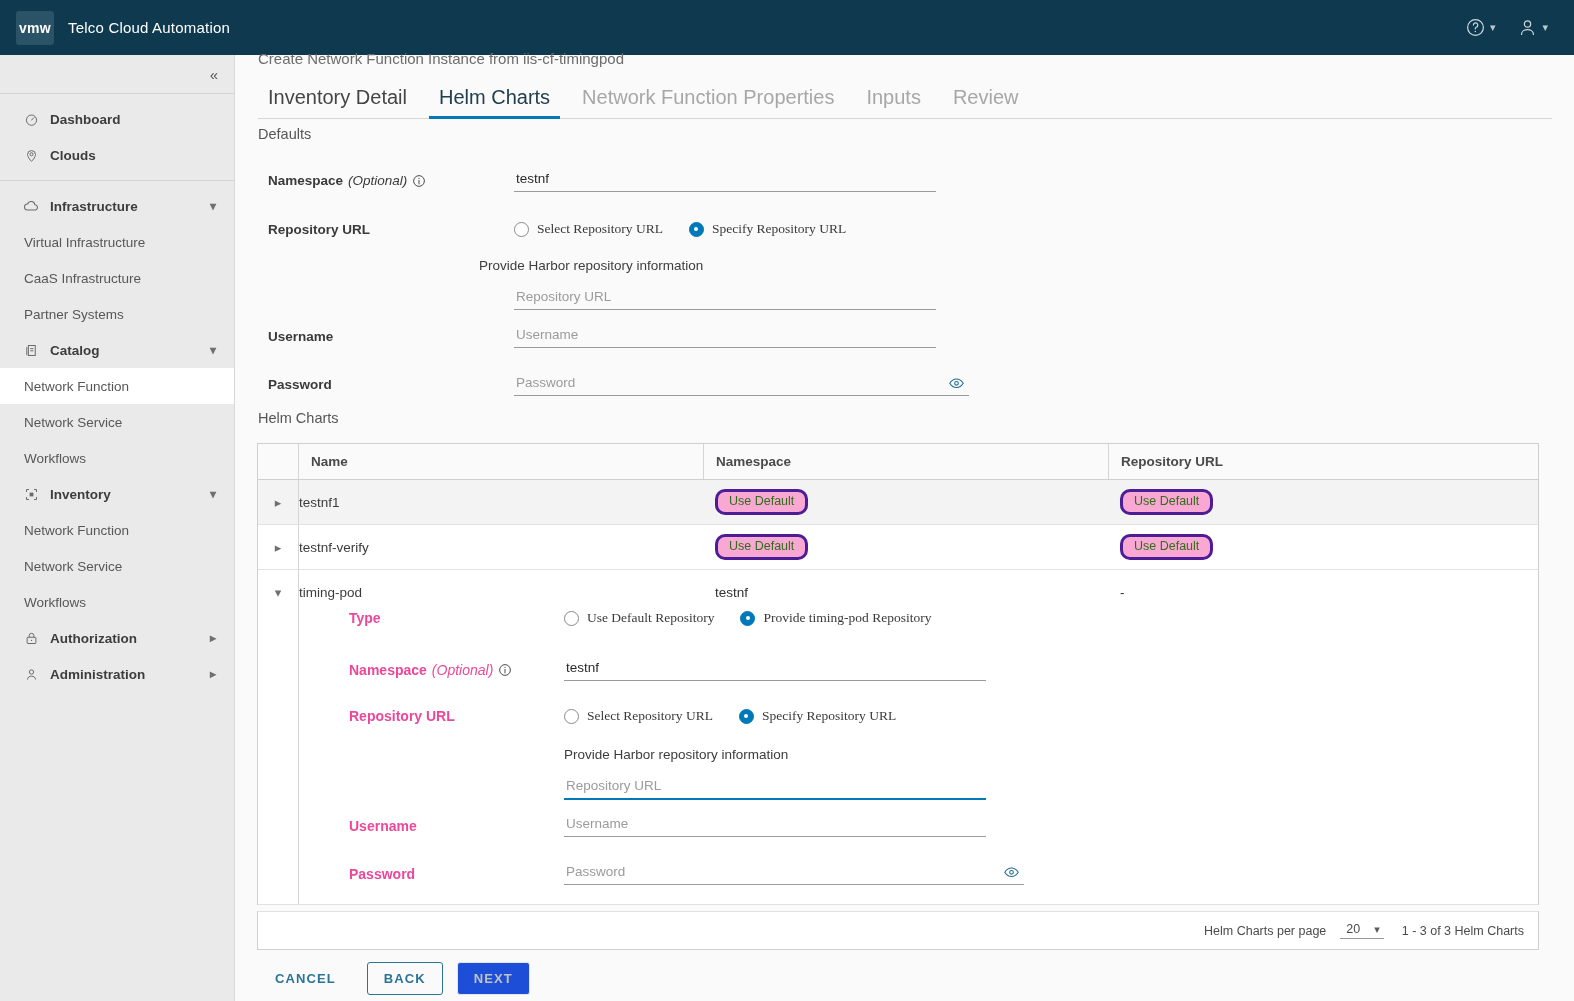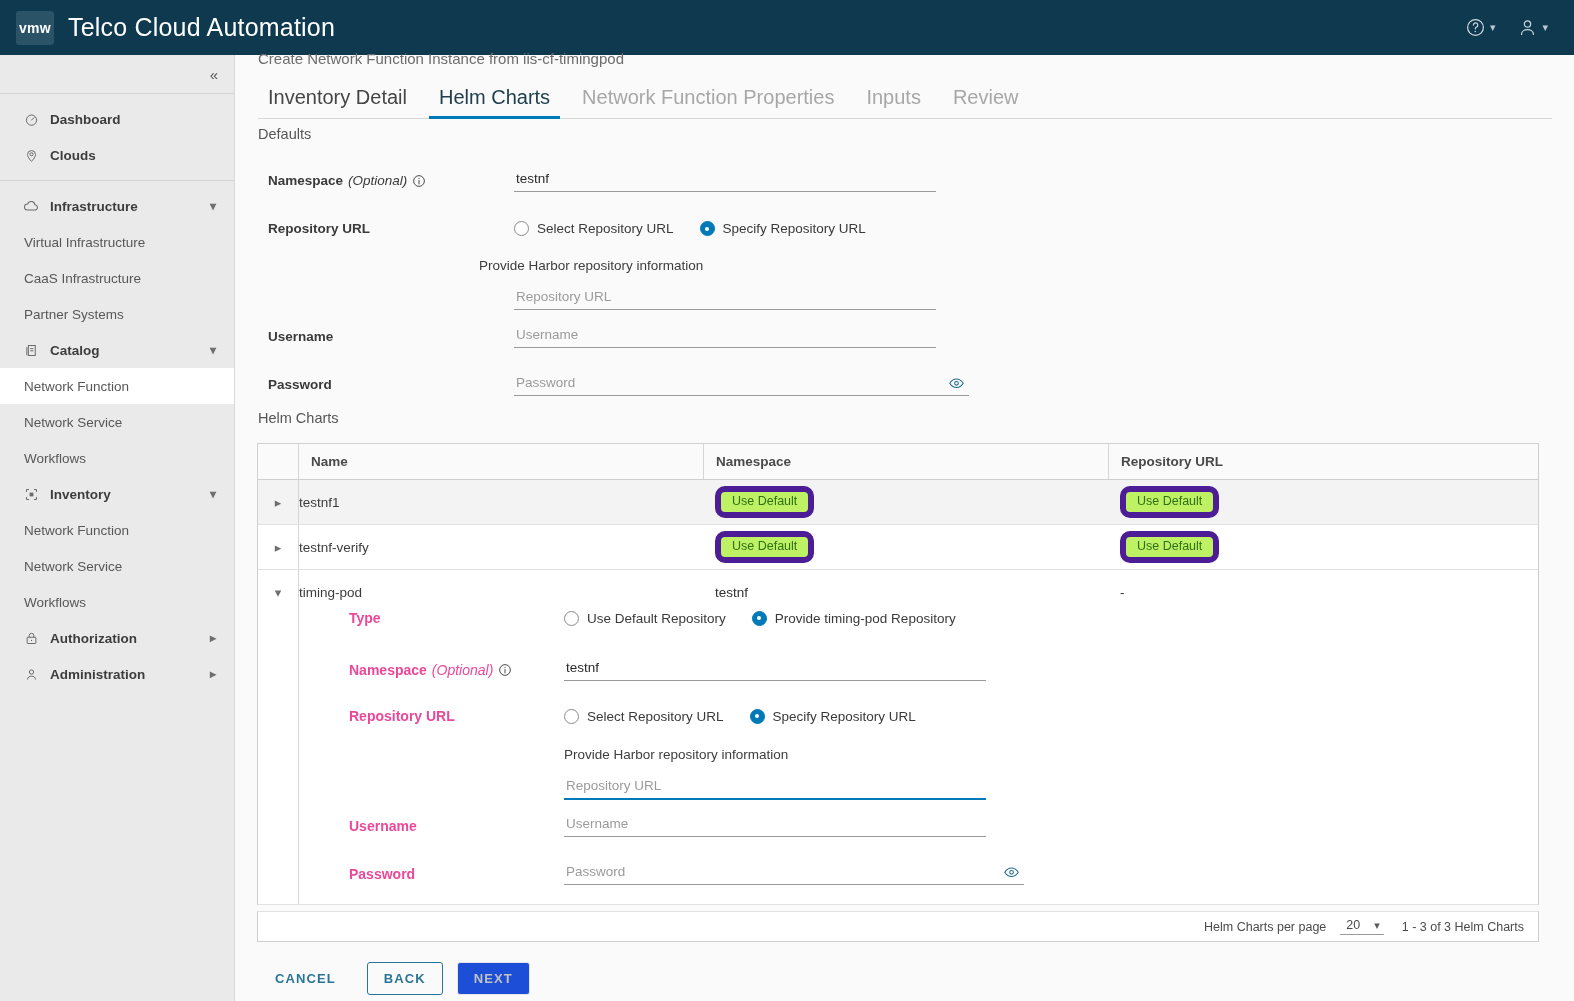--- a/index.html
+++ b/index.html
@@ -23,21 +23,21 @@
     width: 38px; height: 34px;
     margin-left: 16px;
     background: #2a5368;
     border-radius: 3px;
     display: flex; align-items: center; justify-content: center;
     color: #ffffff; font-size: 14px; font-weight: 700; letter-spacing: .3px;
   }
   .app-title {
     margin-left: 14px;
     color: #ffffff;
-    font-size: 25px;
+    font-size: 15px;
     font-weight: 400;
     letter-spacing: .2px;
   }
   .topbar-right {
     margin-left: auto;
     display: flex; align-items: center; gap: 6px;
     padding-right: 18px;
   }
   .hdr-icon-group { display: flex; align-items: center; gap: 4px; padding: 6px 8px; cursor: pointer; }
   .hdr-icon svg { display: block; }
@@ -136,21 +136,21 @@
     border: none; outline: none; background: transparent;
     border-bottom: 1px solid #9a9a9a;
     font-family: "Liberation Sans", sans-serif;
     font-size: 13.5px;
     color: #2b2b2b;
     padding: 2px 2px 5px 2px;
   }
   .underline-input::placeholder { color: #9b9b9b; }
   .underline-input.focused { border-bottom: 2px solid #0079b8; }
 
-  .radio-wrap { display: flex; align-items: flex-end; gap: 26px; }
+  .radio-wrap { display: flex; align-items: flex-end; gap: 26px; font-family: Liberation Serif, serif; }
   .radio { display: flex; align-items: center; gap: 8px; cursor: pointer; font-size: 13.5px; color: #3a3a3a; }
   .rdot {
     width: 15px; height: 15px; border-radius: 50%;
     border: 1px solid #8a8a8a; background: #fff;
     display: inline-block; position: relative;
     flex: 0 0 auto;
   }
   .rdot.on { background: #0079b8; border-color: #0079b8; }
   .rdot.on:after {
     content: ""; position: absolute;
@@ -193,22 +193,22 @@
     width: 40px; flex: 0 0 40px;
     display: flex; align-items: center; justify-content: center;
     color: #6f6f6f; font-size: 13px; cursor: pointer;
   }
   .cell { color: #3c3c3c; }
   .cell-name { width: 405px; flex: 0 0 405px; border-left: 1px solid #d5d5d5; align-self: stretch; display: flex; align-items: center; }
   .cell-ns { width: 405px; flex: 0 0 405px; padding-left: 12px; display: flex; align-items: center; align-self: stretch; }
   .cell-repo { flex: 1 1 auto; padding-left: 12px; display: flex; align-items: center; align-self: stretch; }
   .badge {
     display: inline-block;
-    border: 6px solid #4c1d95;
-    background: #bef264;
+    border: 3px solid #4c1d95;
+    background: #f9a8d4;
     color: #2f6f16;
     border-radius: 10px;
     font-size: 12.5px;
     padding: 2.5px 11px;
     line-height: 1.25;
   }
 
   
   .exp-row { border-bottom: 1px solid #e2e2e2; }
   .exp-summary { display: flex; min-height: 44px; align-items: center; }
@@ -222,21 +222,21 @@
   .d-row { position: absolute; display: flex; align-items: center; }
   .d-label {
     font-size: 14px; font-weight: 700; color: #ec4899;
     display: flex; align-items: center; gap: 5px;
   }
   .d-label .opt { font-weight: 400; font-style: italic; }
 
   
   .tbl-foot {
     position: absolute; left: 257px; top: 911px;
-    width: 1282px; height: 31px;
+    width: 1282px; height: 39px;
     background: #ffffff;
     border: 1px solid #cfcfcf;
     border-top: 1px solid #e2e2e2;
     display: flex; align-items: center; justify-content: flex-end;
     padding-right: 14px;
     font-size: 12.5px; color: #4b4b4b;
   }
   .per-page-sel {
     display: flex; align-items: center; gap: 14px;
     border-bottom: 1px solid #9a9a9a;

